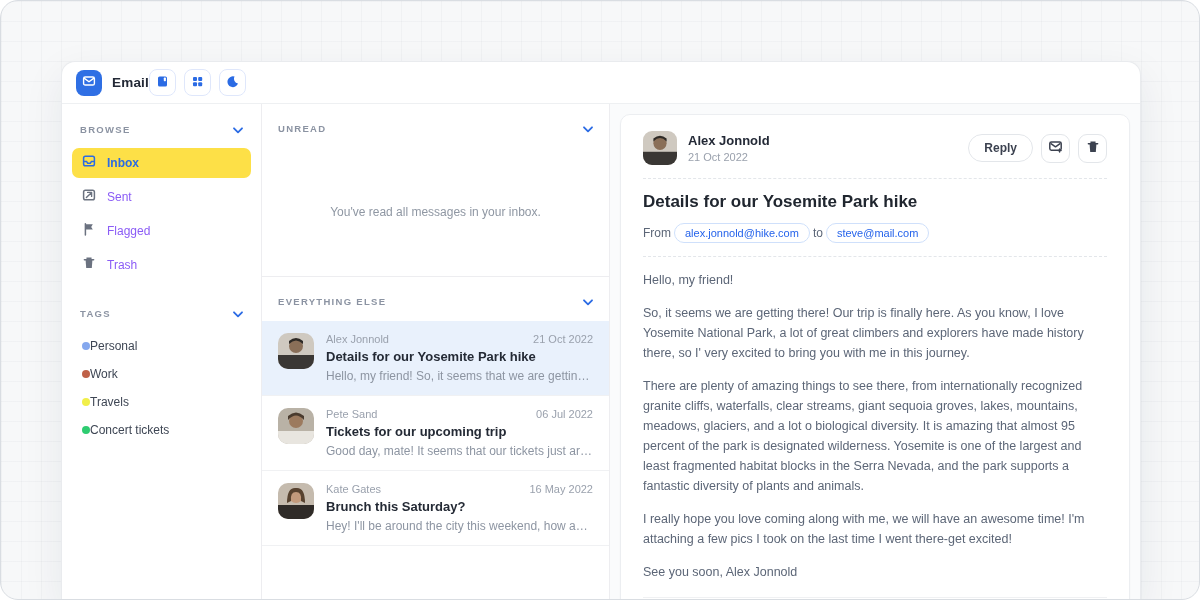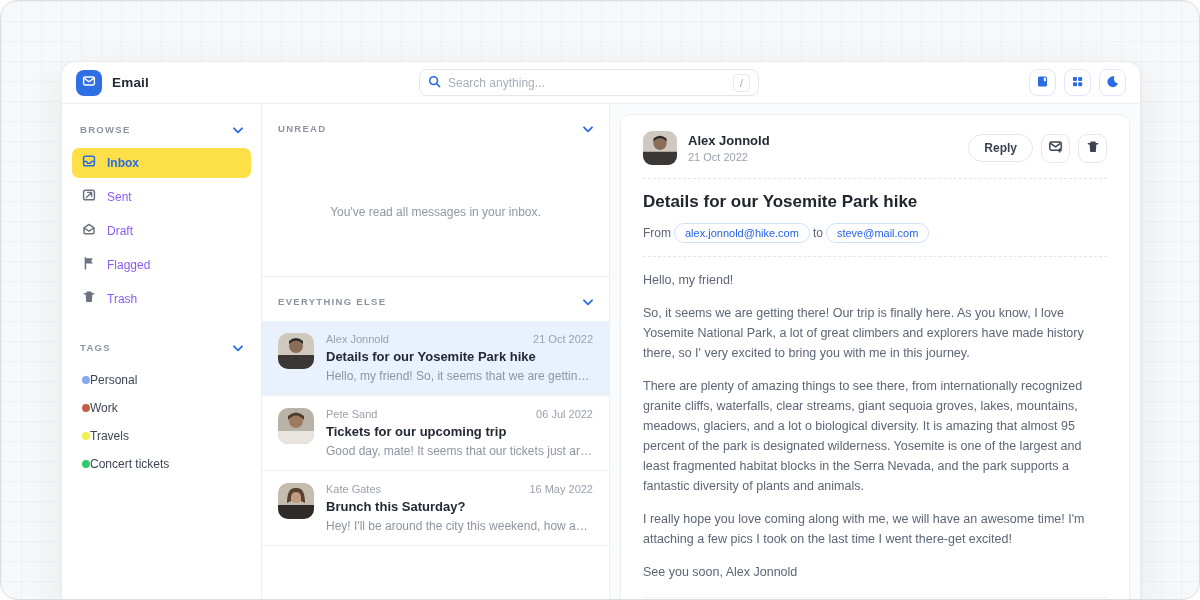--- a/index.html
+++ b/index.html
@@ -96,32 +96,20 @@
       <div class="logo">
         <span>
           <svg width="14" height="14" viewBox="0 0 14 14" fill="none">
               <rect x="1.6" y="3" width="10.8" height="8" rx="1.6" stroke="#fff" stroke-width="1.4"></rect>
               <path d="M2.4 4.4 L7 7.8 L11.6 4.4" stroke="#fff" stroke-width="1.4" stroke-linecap="round" stroke-linejoin="round"></path>
             </svg>
         </span>
       </div>
       <div class="app-title">Email</div>
 
-      <div class="header-center">
-        <div class="search-box">
-          <span>
-            <svg width="13" height="13" viewBox="0 0 13 13" fill="none">
-                <circle cx="5.6" cy="5.6" r="3.9" stroke="#2b6be4" stroke-width="1.6"></circle>
-                <path d="M8.7 8.7 L11.6 11.6" stroke="#2b6be4" stroke-width="1.6" stroke-linecap="round"></path>
-              </svg>
-          </span>
-          <input type="text" placeholder="Search anything..." style="">
-          <span class="kbd">/</span>
-        </div>
-      </div>
 
       <div class="header-actions">
         <button class="icon-btn">
           <span>
             <svg width="13" height="13" viewBox="0 0 13 13">
                 <rect x="2" y="1.5" width="9" height="10" rx="1.6" fill="#2b6be4"></rect>
                 <rect x="7.8" y="2.6" width="2.1" height="3.6" rx="0.6" fill="#fff"></rect>
               </svg>
           </span>
         </button>
@@ -170,29 +158,20 @@
         <div class="nav-item">
           <span>
             <svg width="14" height="14" viewBox="0 0 14 14" fill="none">
                 <rect x="1.6" y="2.2" width="10.8" height="9.6" rx="1.8" stroke="#6b7280" stroke-width="1.5"></rect>
                 <path d="M4.4 9.6 L9.6 4.4 M9.6 4.4 H5.6 M9.6 4.4 V8.4" stroke="#6b7280" stroke-width="1.4" stroke-linecap="round" stroke-linejoin="round"></path>
               </svg>
           </span>
           <span class="nav-label">Sent</span>
         </div>
 
-        <div class="nav-item">
-          <span>
-            <svg width="14" height="14" viewBox="0 0 14 14" fill="none">
-                <path d="M2 5.8 L7 2.4 L12 5.8 V10.6 A1.2 1.2 0 0 1 10.8 11.8 H3.2 A1.2 1.2 0 0 1 2 10.6 Z" stroke="#6b7280" stroke-width="1.5" stroke-linejoin="round"></path>
-                <path d="M2.2 6 L7 9.2 L11.8 6" stroke="#6b7280" stroke-width="1.5" stroke-linejoin="round"></path>
-              </svg>
-          </span>
-          <span class="nav-label">Draft</span>
-        </div>
 
         <div class="nav-item">
           <span>
             <svg width="14" height="14" viewBox="0 0 14 14" fill="none">
                 <path d="M3.4 13 V1.8" stroke="#6b7280" stroke-width="1.5" stroke-linecap="round"></path>
                 <path d="M3.4 2.2 H10.8 L9.2 4.9 L10.8 7.6 H3.4 Z" fill="#6b7280"></path>
               </svg>
           </span>
           <span class="nav-label">Flagged</span>
         </div>

